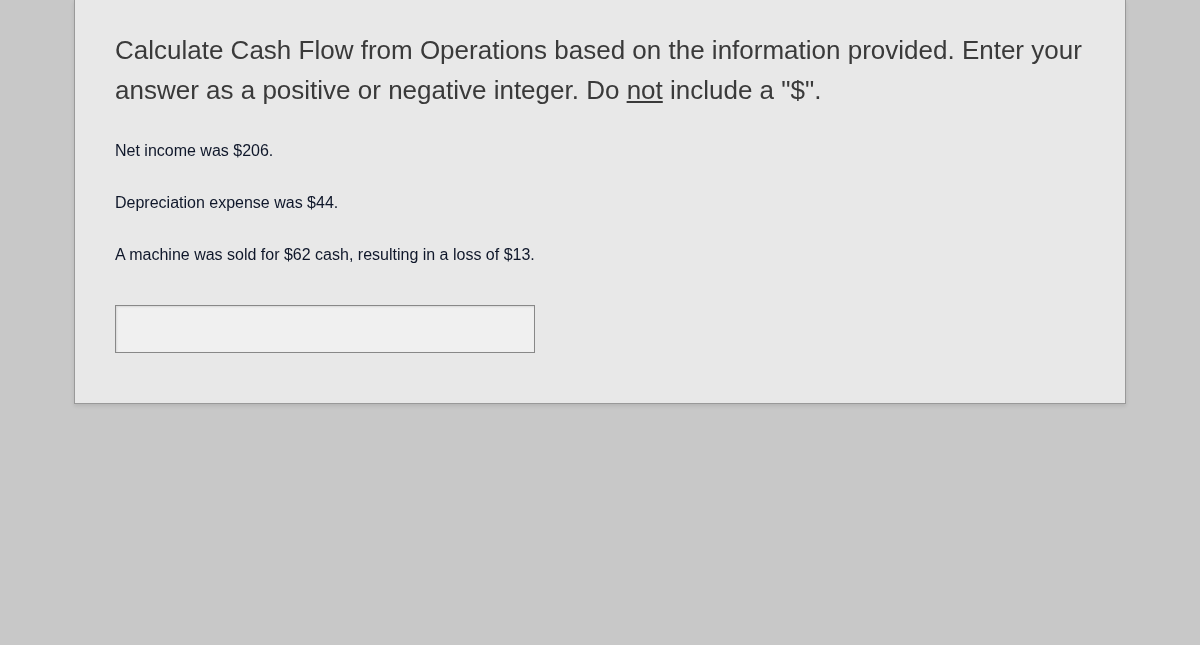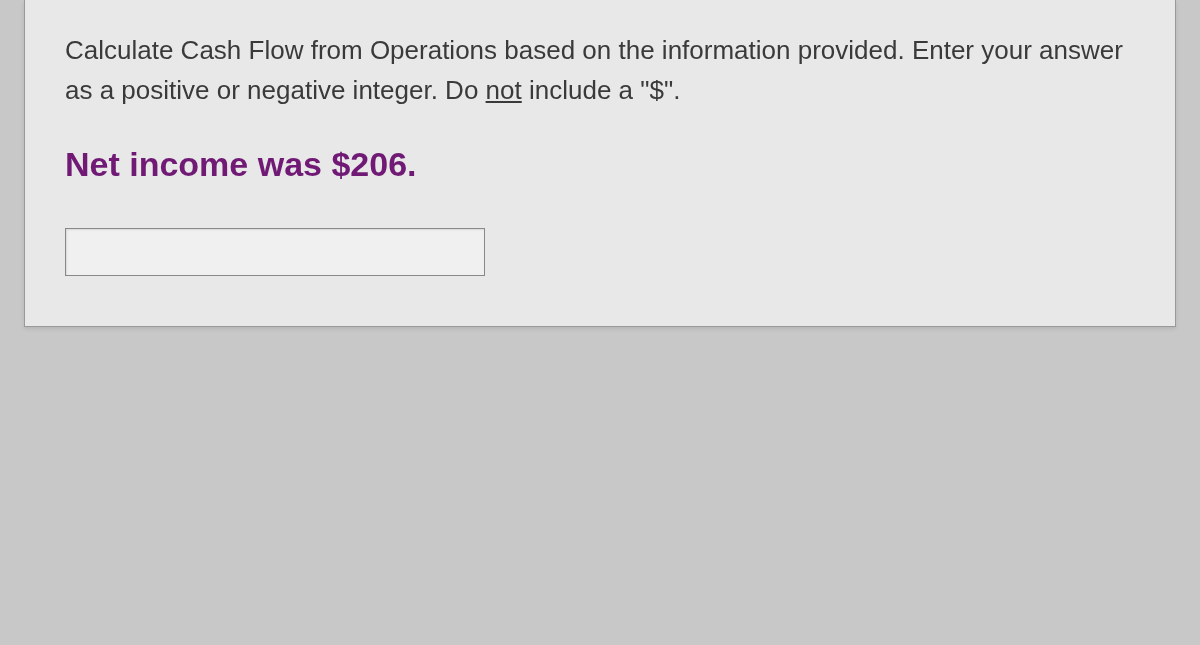--- a/index.html
+++ b/index.html
@@ -11,57 +11,58 @@
       width: 1200px;
       height: 645px;
       background: #c8c8c8;
       font-family: Arial, Helvetica, sans-serif;
       display: flex;
       align-items: flex-start;
       justify-content: center;
       padding-top: 0;
     }
     .question-container {
-      width: 1152px;
+      width: 1052px;
       background: #e8e8e8;
       border: 1px solid #999;
       border-top: none;
       padding: 30px 40px 50px 40px;
       margin-top: 0;
       box-shadow: 0 2px 4px rgba(0,0,0,0.1);
     }
     .prompt-text {
       font-size: 26px;
       color: #3a3a3a;
       line-height: 1.55;
       margin-bottom: 28px;
     }
     .underline {
       text-decoration: underline;
     }
     .info-line {
-      font-size: 34px;
-      color: #701a75;
+      font-size: 16px;
+      color: #0f172a;
       line-height: 1.5;
       margin-bottom: 28px;
-      font-weight: bold;
     }
     .answer-input {
       width: 420px;
       height: 48px;
       border: 1px solid #888;
       background: #f0f0f0;
       font-size: 20px;
       padding: 0 10px;
       margin-top: 10px;
       box-shadow: inset 1px 1px 2px rgba(0,0,0,0.1);
     }
   </style>
 </head>
 <body>
 
 <div class="question-container">
   <p class="prompt-text">
     <span>Calculate Cash Flow from Operations based on the information provided. Enter your answer as a positive or negative integer. Do </span><span class="underline">not</span><span> include a "$".</span>
   </p>
   <p class="info-line">Net income was $206.</p>
+  <p class="info-line">Depreciation expense was $44.</p>
+  <p class="info-line">A machine was sold for $62 cash, resulting in a loss of $13.</p>
   <input type="text" class="answer-input" value="" style="">
 </div>
 
 </body></html>

